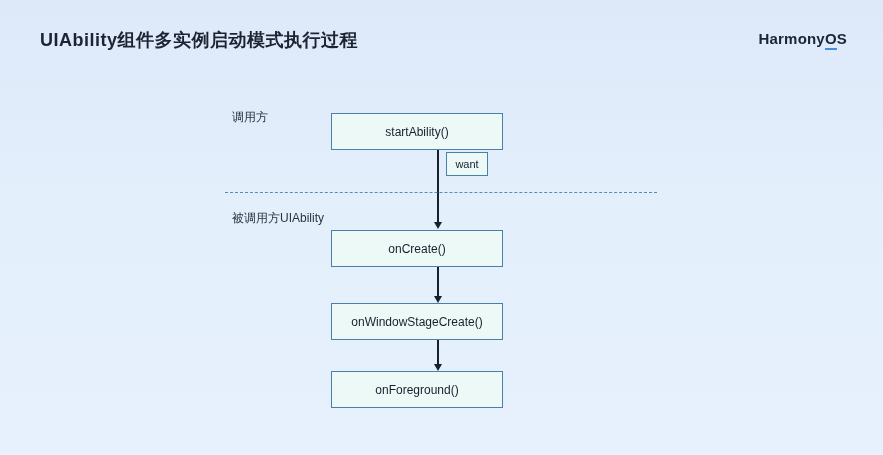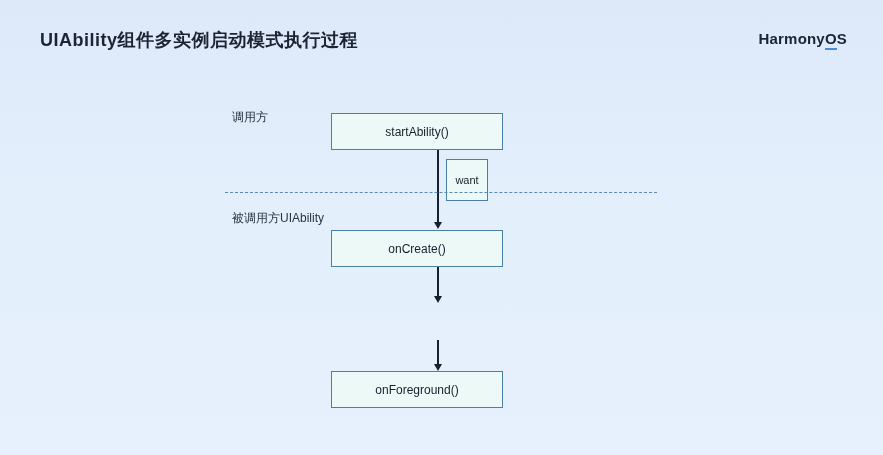--- a/index.html
+++ b/index.html
@@ -40,21 +40,21 @@
     white-space:nowrap;
   }
   .box{
     position:absolute;left:331px;width:172px;height:37px;
     background:var(--box-fill);
     border:1px solid var(--box-border);
     display:flex;align-items:center;justify-content:center;
   }
   .box span{font-size:12px;color:var(--arrow);}
   .want-box{
-    position:absolute;left:446px;top:151px;width:42px;height:42px;
+    position:absolute;left:446px;top:144px;width:42px;height:24px;
     background:var(--box-fill);
     border:1px solid var(--box-border);
     display:flex;align-items:center;justify-content:center;
   }
   .want-box span{font-size:11px;color:var(--arrow);}
   .arrow{
     position:absolute;left:438px;transform:translateX(-50%);
     display:flex;flex-direction:column;align-items:center;
   }
   .arrow-line{width:1.6px;flex:1;background:var(--arrow);}
@@ -109,20 +109,23 @@
 
     <div class="box" style="top:222px">
       <span>onCreate()</span>
     </div>
 
     <div class="arrow" style="top:259px;height:36px">
       <span class="arrow-line"></span>
       <span class="arrow-head"></span>
     </div>
 
+    <div class="box" style="top:295px">
+      <span>onWindowStageCreate()</span>
+    </div>
 
     <div class="arrow" style="top:332px;height:31px">
       <span class="arrow-line"></span>
       <span class="arrow-head"></span>
     </div>
 
     <div class="box" style="top:363px">
       <span>onForeground()</span>
     </div>
 

